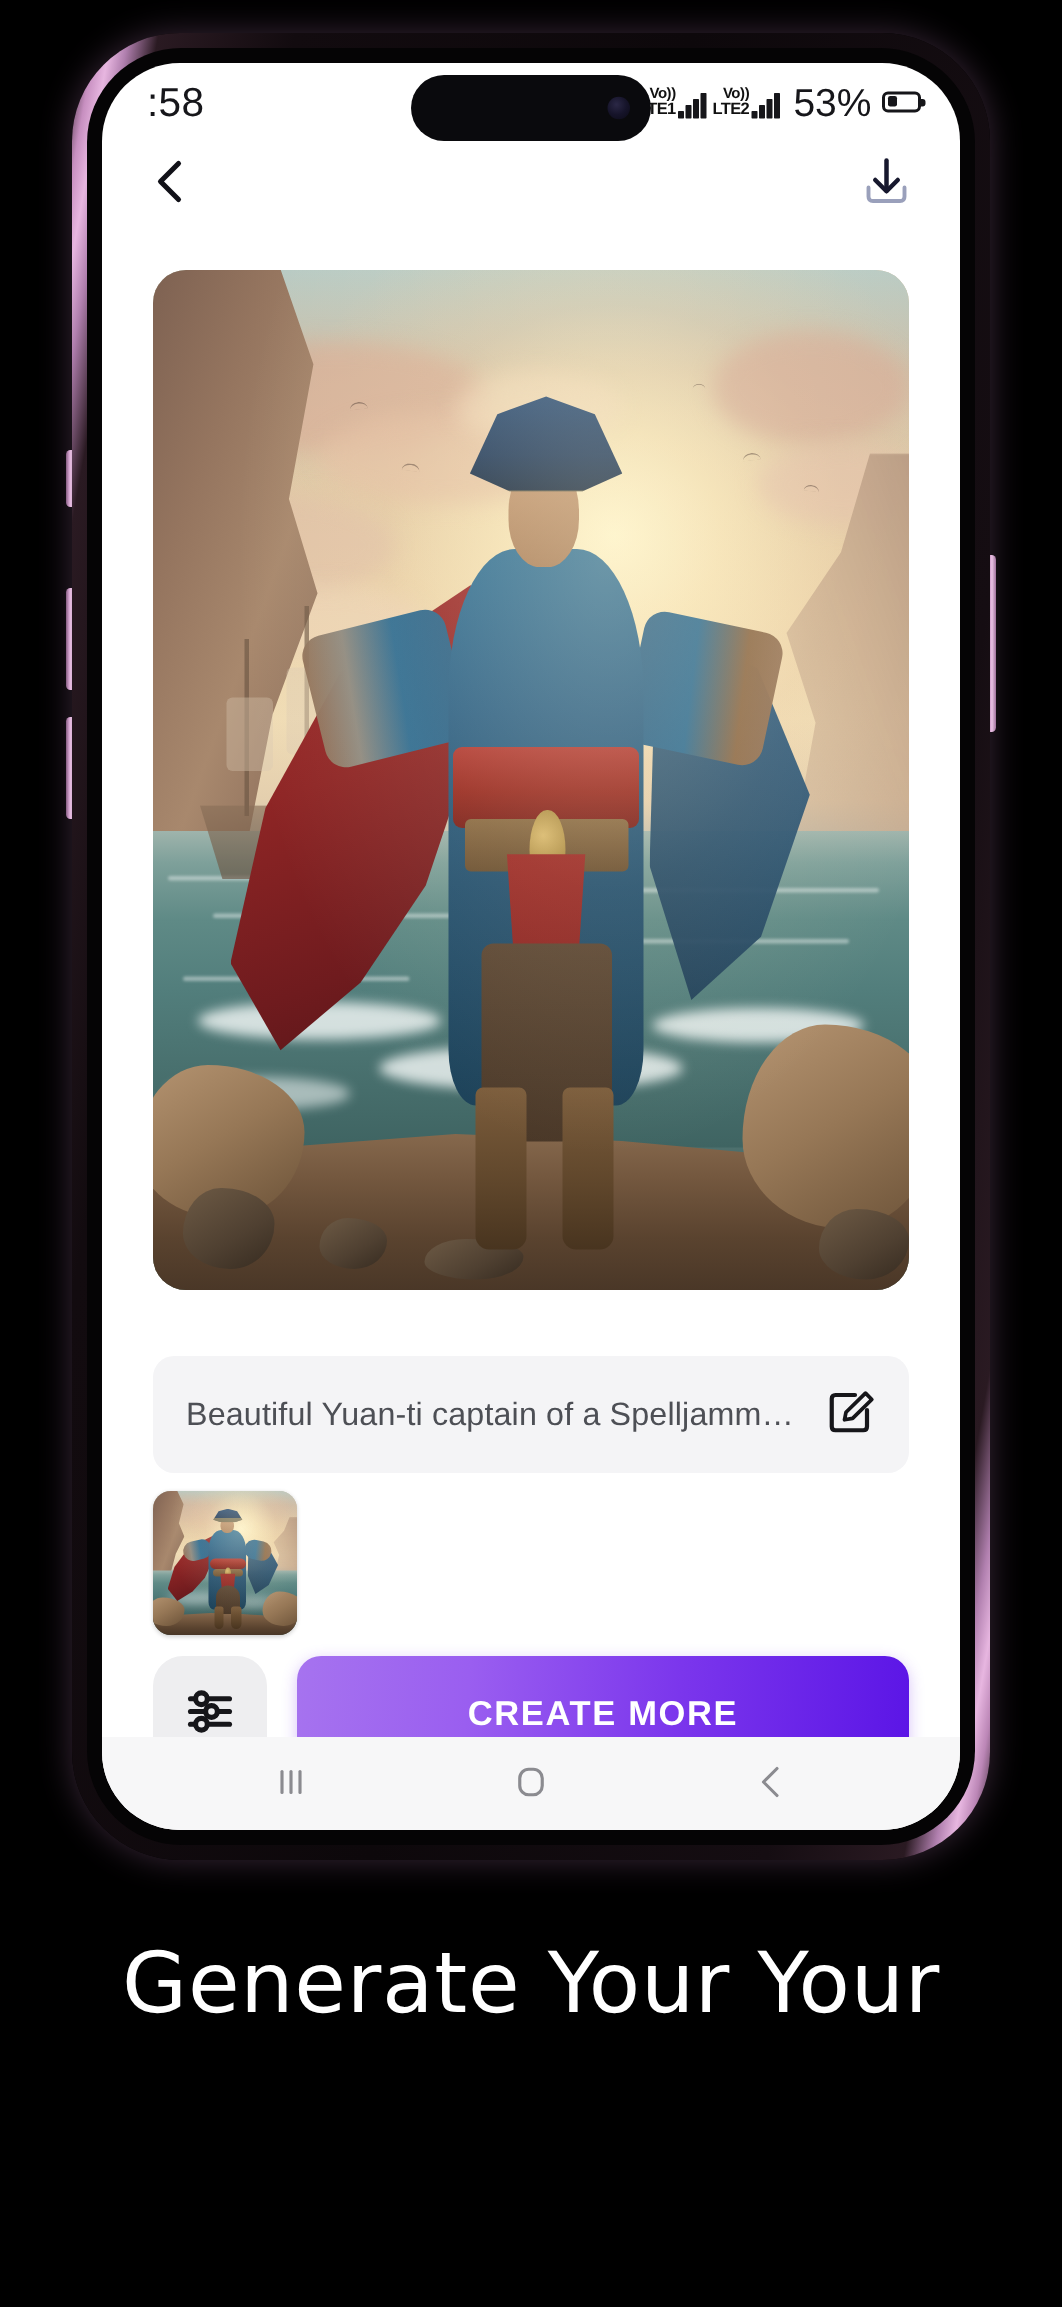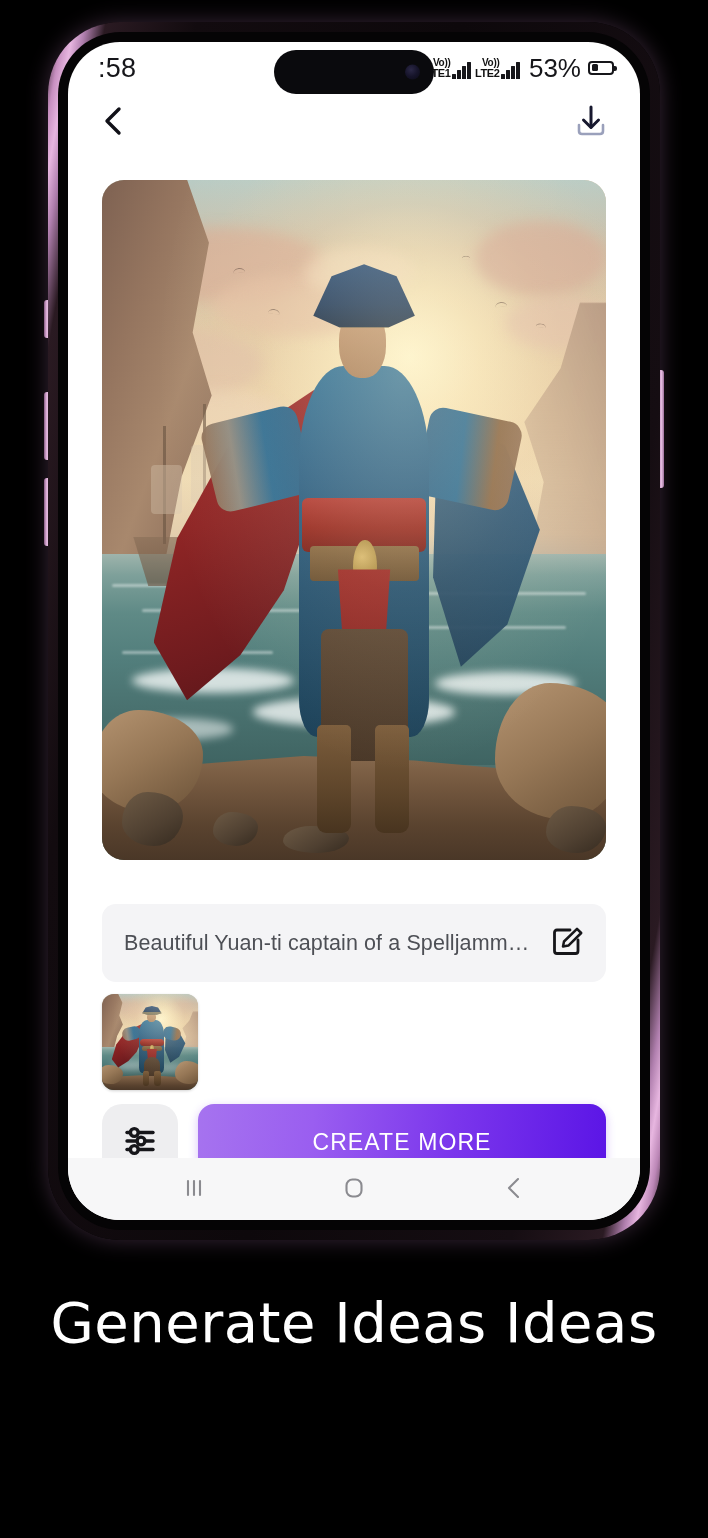--- a/index.html
+++ b/index.html
@@ -430,21 +430,21 @@
     border: none; cursor: pointer; flex: 0 0 auto;
   }
   .create-btn {
     flex: 1;
     height: 76px;
     border: none;
     border-radius: 16px;
     background: linear-gradient(95deg, #a673ef 0%, #9a5ef0 28%, #7b36ec 62%, #5b15e6 100%);
     color: #ffffff;
     font-size: 23px;
-    font-weight: 400;
+    font-weight: 700;
     letter-spacing: 1.1px;
     cursor: pointer;
     box-shadow: 0 3px 10px rgba(110,40,230,0.28);
   }
 
   
   .nav-bar {
     position: absolute;
     left: 0; right: 0; bottom: 0;
     height: 62px;
@@ -732,16 +732,16 @@
               <path d="M17 5 L8 14 L17 23" stroke="#8b8b90" stroke-width="2.1" fill="none" stroke-linecap="round" stroke-linejoin="round"></path>
             </svg>
           </span>
         </button>
       </div>
 
     </div>
   </div>
 
   <div class="caption">
-    <span class="line">Generate Ideas  Ideas</span>
+    <span class="line">Generate Your  Your</span>
   </div>
 
 </div>
 
 </body></html>

